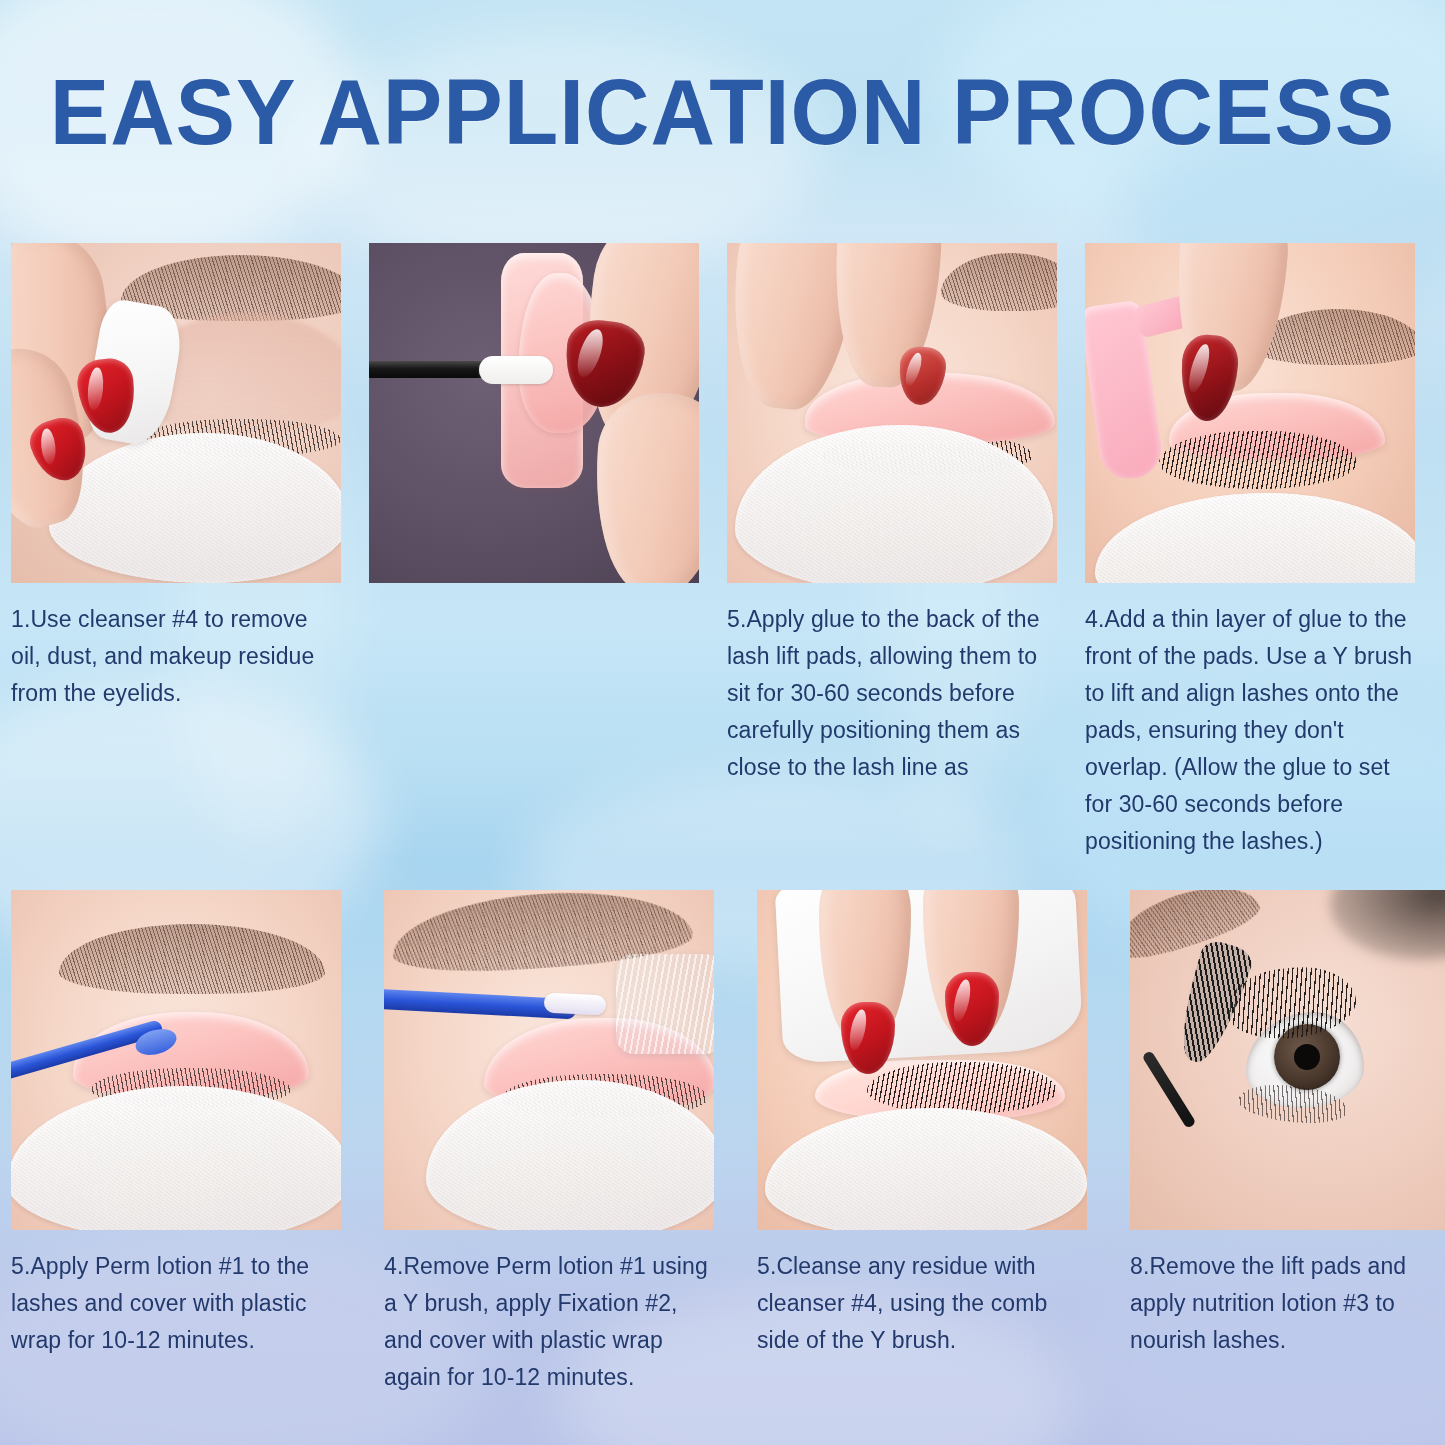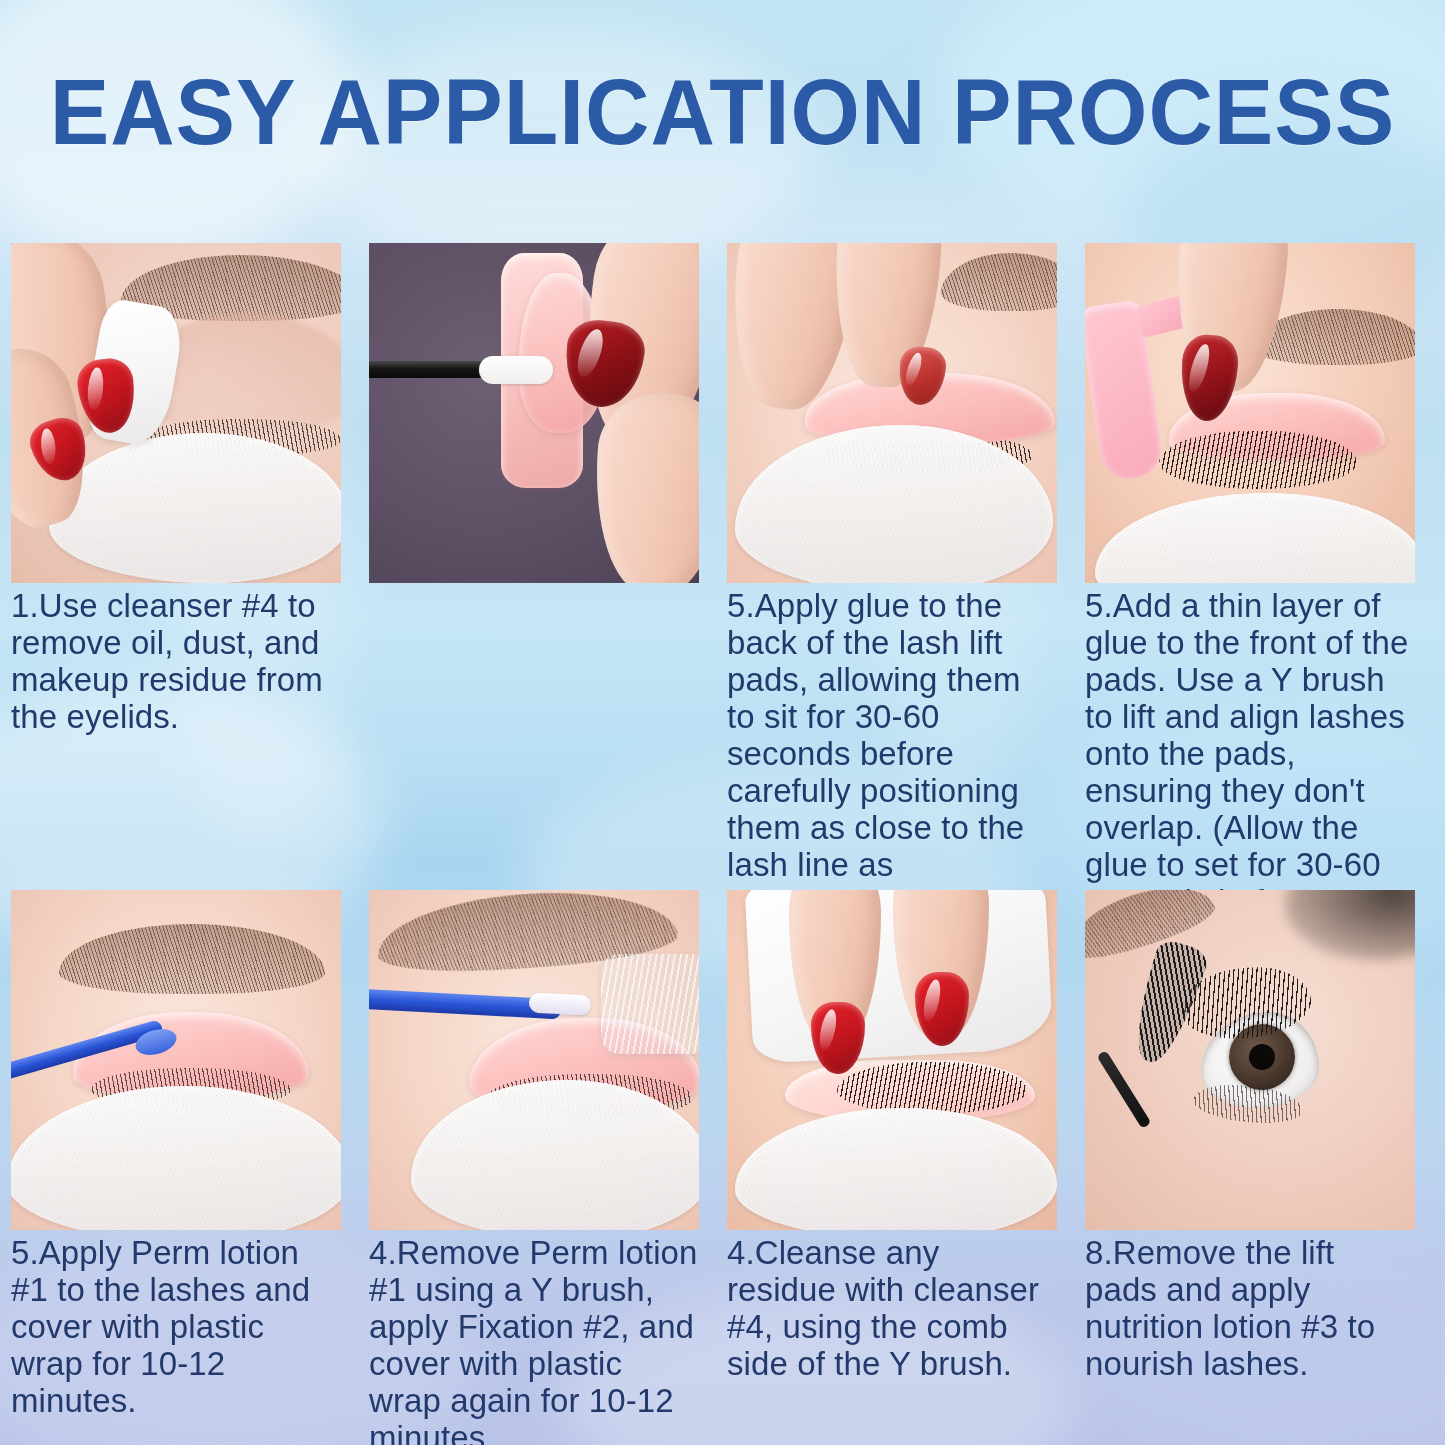--- a/index.html
+++ b/index.html
@@ -74,45 +74,45 @@
 
   
   .row {
     position: absolute;
     left: 11px;
     width: 1425px;
     display: flex;
     gap: 0px;
   }
   #row-1 { top: 243px; }
-  #row-2 { top: 890px; }
+  #row-2 { top: 890px; gap: 15px; }
 
   .step {
     width: 330px;
     margin-right: 28px;
   }
   .step:last-child { margin-right: 0; }
 
   .photo {
     position: relative;
     width: 330px;
     height: 340px;
     overflow: hidden;
     background: #e8c9bd;
   }
   .photo .inner {
     position: absolute;
     inset: 0;
   }
 
   .caption {
-    margin-top: 4px;
+    margin-top: 18px;
     color: #22396c;
     font-family: "Liberation Sans Narrow", "Liberation Sans", sans-serif;
-    font-size: 33px;
+    font-size: 23px;
     line-height: 37px;
     letter-spacing: 0.1px;
     white-space: pre-line;
   }
 
   
   .skin {
     position: absolute;
     inset: 0;
     background: radial-gradient(ellipse at 60% 40%, #f6ded3 0%, #f0d0c2 45%, #e6bdab 100%);
@@ -387,21 +387,21 @@
           <div class="eyepatch" style="left:10px; top:250px; width:330px; height:130px;"></div>
 
           <div style="position:absolute; left:6px; top:60px; width:62px; height:176px; background:linear-gradient(150deg,#ffc8d3,#f9aabb); border-radius:14px 14px 30px 30px; transform:rotate(-8deg); box-shadow:inset 0 3px 8px rgba(255,255,255,0.6);"></div>
           <div style="position:absolute; left:52px; top:56px; width:66px; height:32px; background:linear-gradient(150deg,#ffc8d3,#f7a3b5); border-radius:8px; transform:rotate(-14deg);"></div>
           <div class="finger" style="left:92px; top:-52px; width:108px; height:200px; transform:rotate(4deg);"></div>
           <div class="nail" style="left:96px; top:92px; width:56px; height:86px; transform:rotate(4deg); background:linear-gradient(150deg,#c6262a,#8f1218 55%,#5d0a10);">
             <div class="gloss"></div>
           </div>
         </div>
       </div>
-      <div class="caption">5.Add a thin layer of glue to the front of the pads. Use a Y brush to lift and align lashes onto the pads, ensuring they don't overlap. (Allow the glue to set for 30-60 seconds before positioning the lashes.)</div>
+      <div class="caption">4.Add a thin layer of glue to the front of the pads. Use a Y brush to lift and align lashes onto the pads, ensuring they don't overlap. (Allow the glue to set for 30-60 seconds before positioning the lashes.)</div>
     </div>
 
   </div>
 
   <div class="row" id="row-2">
 
     <div class="step">
       <div class="photo">
         <div class="inner">
           <div class="skin pale"></div>
@@ -443,21 +443,21 @@
           <div class="finger" style="left:62px; top:-36px; width:92px; height:190px;"></div>
           <div class="finger" style="left:166px; top:-44px; width:96px; height:192px;"></div>
           <div class="nail" style="left:84px; top:112px; width:54px; height:72px;">
             <div class="gloss"></div>
           </div>
           <div class="nail" style="left:188px; top:82px; width:54px; height:74px;">
             <div class="gloss"></div>
           </div>
         </div>
       </div>
-      <div class="caption">4.Cleanse any residue with cleanser #4, using the comb side of the Y brush.</div>
+      <div class="caption">5.Cleanse any residue with cleanser #4, using the comb side of the Y brush.</div>
     </div>
 
     <div class="step">
       <div class="photo">
         <div class="inner">
           <div class="skin"></div>
           <div class="dark-corner" style="left:200px; top:-40px; width:180px; height:110px;"></div>
           <div class="brow" style="left:-20px; top:4px; width:150px; height:52px; transform:rotate(-18deg);"></div>
           <div class="eyeball" style="left:116px; top:122px; width:118px; height:96px;"></div>
           <div class="iris" style="left:144px; top:134px; width:66px; height:66px;"></div>

